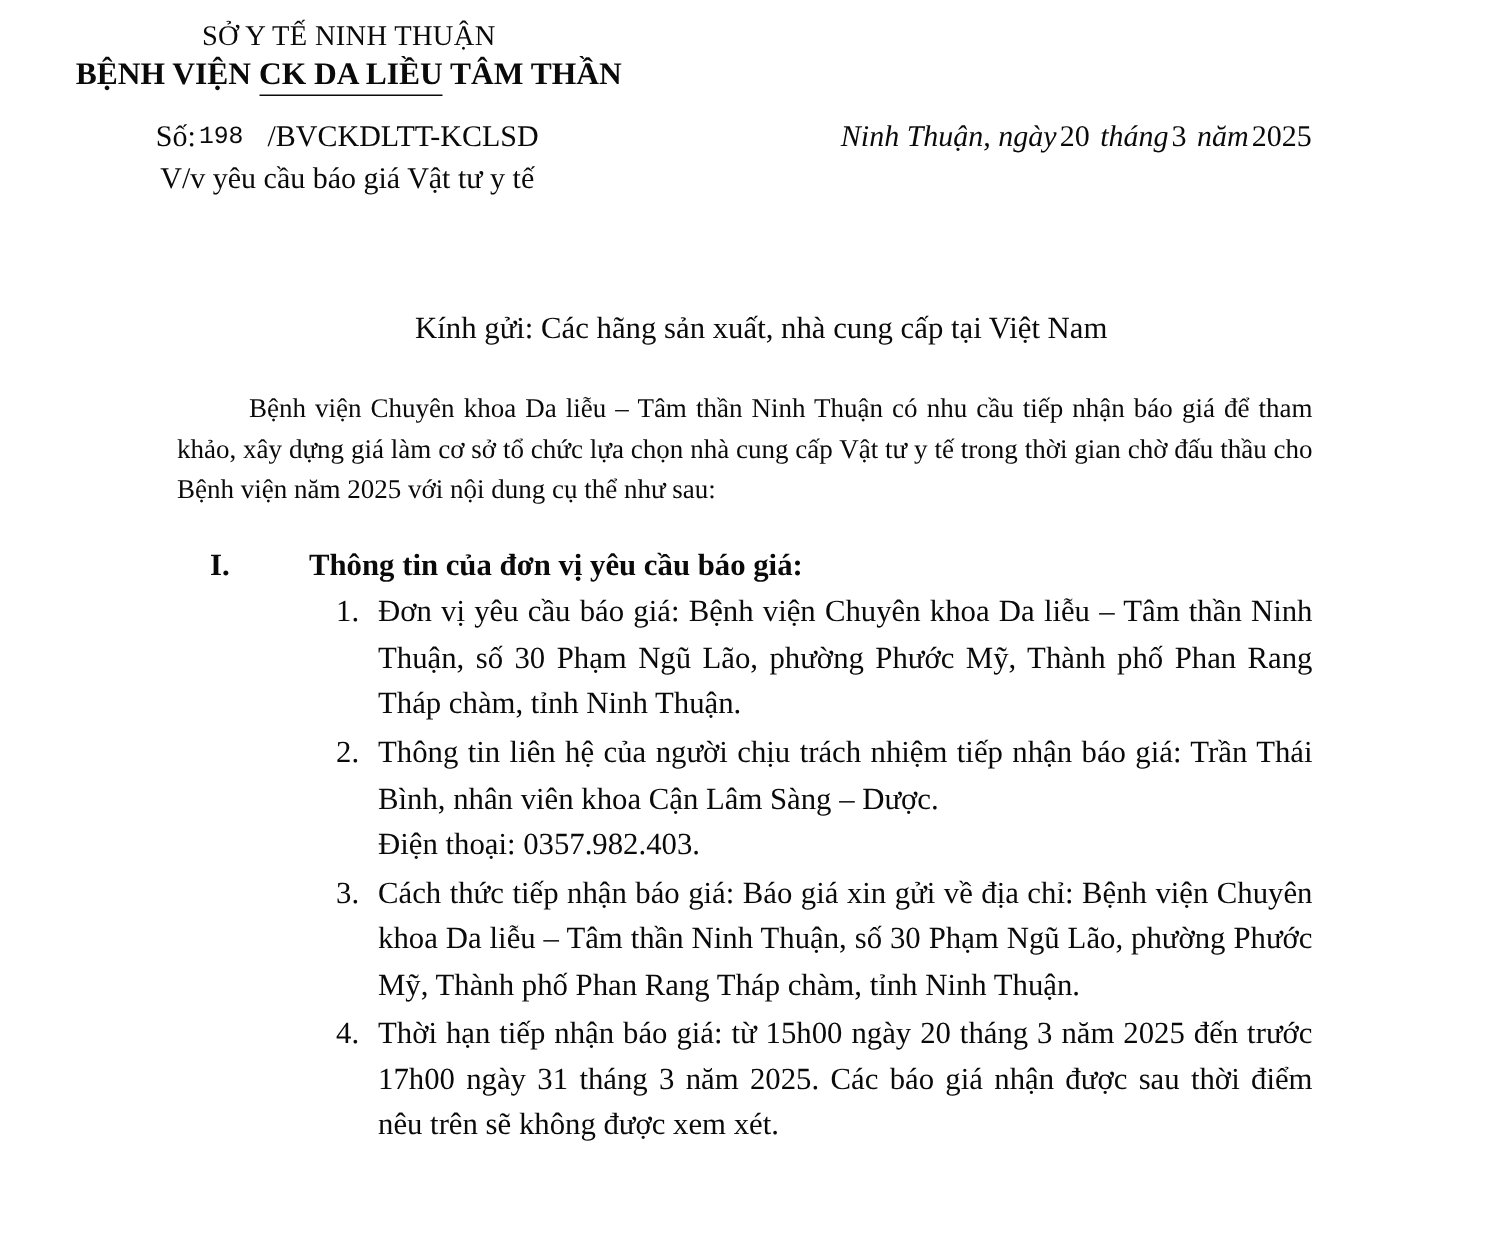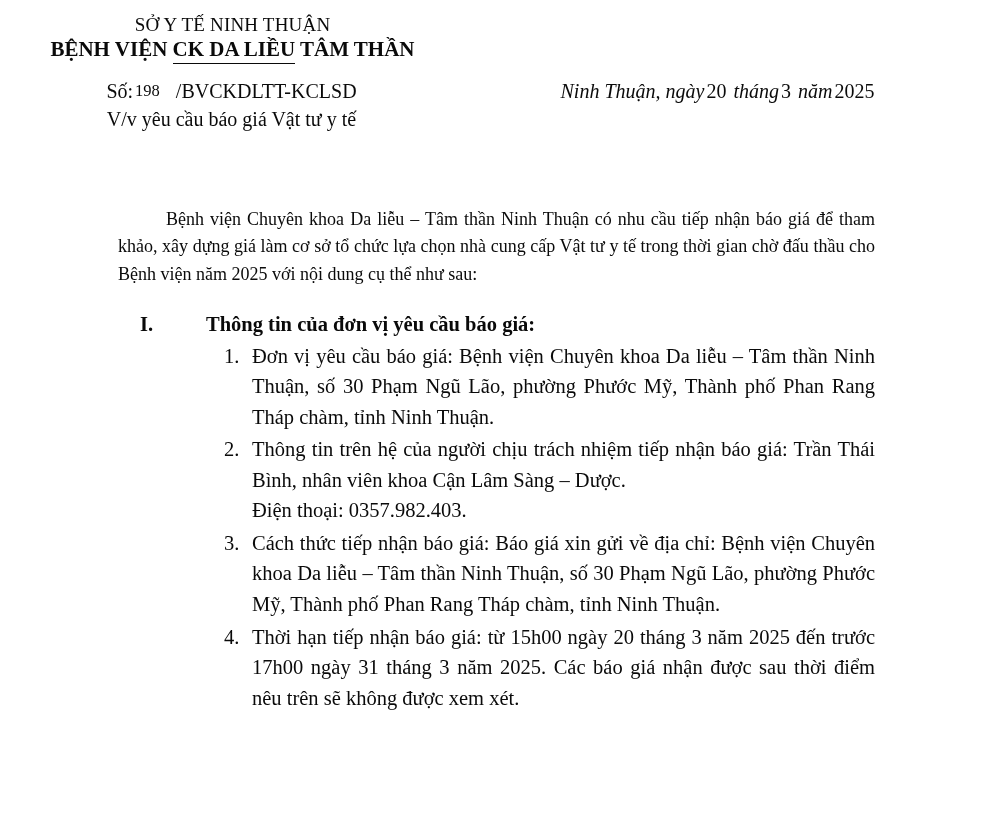--- a/index.html
+++ b/index.html
@@ -98,20 +98,21 @@
   }
   .so-line {
     font-size: 20px;
     line-height: 1.3;
     white-space: nowrap;
   }
   .so-num {
     font-size: 16.5px;
     vertical-align: 2px;
     padding: 0 2px;
+    font-family: Liberation Mono, monospace;
   }
   .so-code {
     padding-left: 14px;
   }
   .vv-line {
     font-size: 20px;
     line-height: 1.35;
     white-space: nowrap;
     margin-top: 2px;
   }
@@ -213,37 +214,38 @@
 
     <div class="meta-right">
       <div class="date-line"><span>Ninh Thuận, ngày</span><span class="val">20</span>
         <span>tháng</span><span class="val">3</span>
         <span>năm</span><span class="val">2025</span></div>
     </div>
   </div>
 
   <div class="body-area">
 
+    <div class="kinh-gui">Kính gửi: Các hãng sản xuất, nhà cung cấp tại Việt Nam</div>
 
     <p class="intro-para">Bệnh viện Chuyên khoa Da liễu – Tâm thần Ninh Thuận  có nhu cầu tiếp nhận báo giá để tham khảo, xây dựng giá làm cơ sở tổ chức lựa chọn nhà cung cấp Vật tư y tế trong thời gian chờ đấu thầu cho Bệnh viện năm 2025 với nội dung cụ thể như sau:</p>
 
     <div class="section-block">
       <div class="section-head">
         <span class="section-numeral">I.</span>
         <span class="section-title">Thông tin của đơn vị yêu cầu báo giá:</span>
       </div>
 
       <ol class="items">
         <li>
           <span class="item-num">1.</span>
           <span class="item-body">Đơn vị yêu cầu báo giá: Bệnh viện Chuyên khoa Da liễu – Tâm thần Ninh Thuận, số 30 Phạm Ngũ Lão, phường Phước Mỹ, Thành phố Phan Rang Tháp chàm, tỉnh Ninh Thuận.</span>
         </li>
         <li>
           <span class="item-num">2.</span>
-          <span class="item-body"><span>Thông tin trên hệ của người chịu trách nhiệm tiếp nhận báo giá: Trần Thái Bình, nhân viên khoa Cận Lâm Sàng – Dược.</span><span class="sub">Điện thoại: 0357.982.403.</span></span>
+          <span class="item-body"><span>Thông tin liên hệ của người chịu trách nhiệm tiếp nhận báo giá: Trần Thái Bình, nhân viên khoa Cận Lâm Sàng – Dược.</span><span class="sub">Điện thoại: 0357.982.403.</span></span>
         </li>
         <li>
           <span class="item-num">3.</span>
           <span class="item-body">Cách thức tiếp nhận báo giá: Báo giá xin gửi về địa chỉ: Bệnh viện Chuyên khoa Da liễu – Tâm thần Ninh Thuận, số 30 Phạm Ngũ Lão, phường Phước Mỹ, Thành phố Phan Rang Tháp chàm, tỉnh Ninh Thuận.</span>
         </li>
         <li>
           <span class="item-num">4.</span>
           <span class="item-body">Thời hạn tiếp nhận báo giá: từ 15h00 ngày 20 tháng 3 năm 2025 đến trước 17h00 ngày 31 tháng 3 năm 2025. Các báo giá nhận được sau thời điểm nêu trên sẽ không được xem xét.</span>
         </li>
       </ol>

